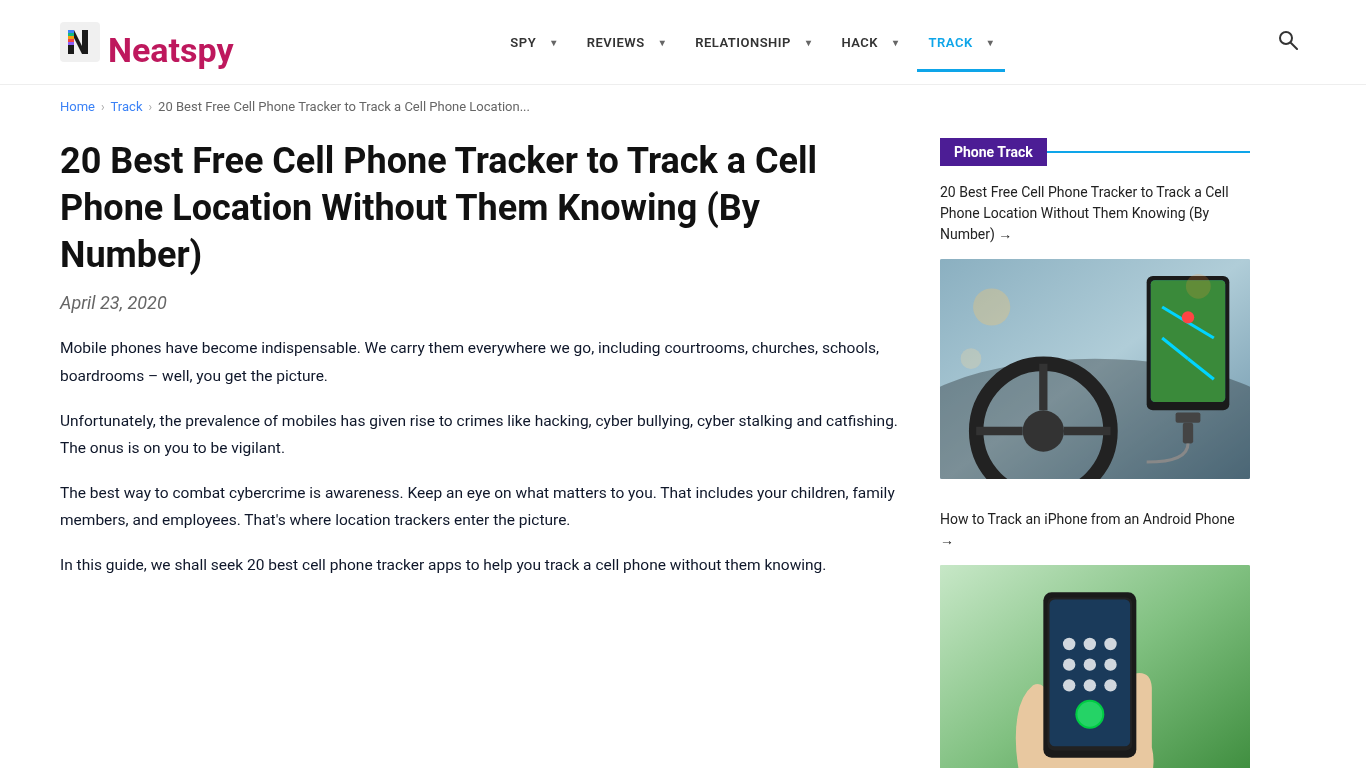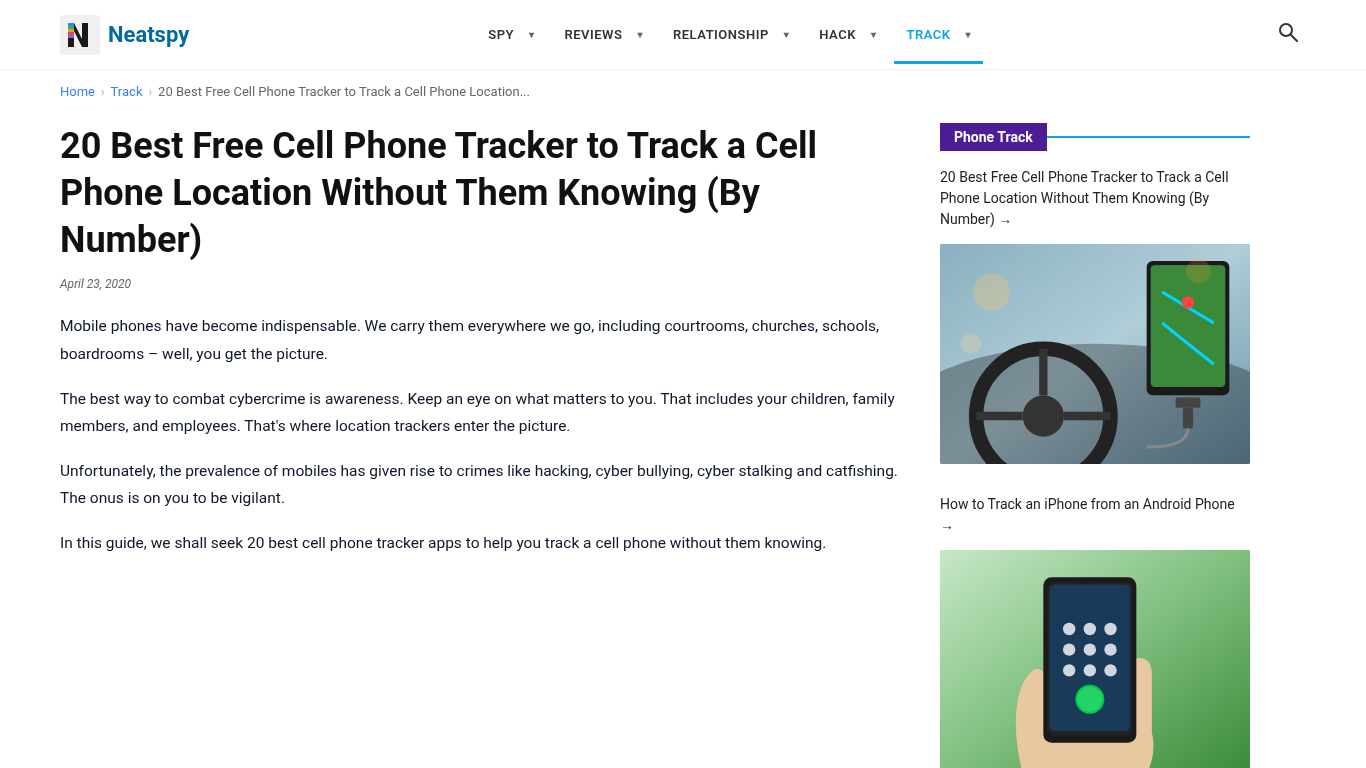--- a/index.html
+++ b/index.html
@@ -2,21 +2,21 @@
 <html><head>
   <meta charset="utf-8">
   <style>
     * { box-sizing: border-box; margin: 0; padding: 0; }
     body { font-family: -apple-system, BlinkMacSystemFont, 'Segoe UI', Roboto, sans-serif; background: #fff; color: #222; font-size: 16px; }
 
     
     .header { display: flex; align-items: center; justify-content: space-between; padding: 14px 60px; border-bottom: 1px solid #eee; }
     .logo { display: flex; align-items: center; gap: 8px; text-decoration: none; }
     .logo-icon { width: 40px; height: 40px; }
-    .logo-text { font-size: 22px; font-weight: 700; color: #0369a1; }
+    .logo-text { font-size: 34px; font-weight: 700; color: #be185d; margin-top: 16px; }
 
     
     nav { display: flex; align-items: center; gap: 6px; }
     .nav-item { display: flex; align-items: center; gap: 15px; padding: 8px 12px; font-size: 13px; font-weight: 600; letter-spacing: 0.5px; color: #333; text-transform: uppercase; cursor: pointer; text-decoration: none; position: relative; }
     .nav-item.active { color: #0ea5e9; }
     .nav-item.active::after { content: ''; position: absolute; bottom: -14px; left: 0; right: 0; height: 3px; background: #0ea5e9; }
     .nav-chevron { font-size: 10px; color: #666; }
     .search-icon-btn { background: none; border: none; cursor: pointer; padding: 8px; font-size: 18px; color: #333; }
 
     
@@ -25,21 +25,21 @@
     .breadcrumb-sep { color: #aaa; font-size: 12px; }
     .breadcrumb-current { color: #666; }
 
     
     .page-layout { display: flex; gap: 40px; padding: 10px 60px 40px; max-width: 1366px; }
 
     
     .main-content { flex: 1; max-width: 840px; }
 
     .article-title { font-size: 36px; font-weight: 700; line-height: 1.3; color: #111; margin-bottom: 14px; }
-    .article-date { font-size: 12px; color: #666; margin-bottom: 22px; font-style: italic; }
+    .article-date { font-size: 18px; color: #666; margin-bottom: 22px; font-style: italic; }
     .article-body p { font-size: 15.5px; line-height: 1.75; color: #0f172a; margin-bottom: 18px; }
 
     
     .sidebar { width: 310px; flex-shrink: 0; }
     .sidebar-widget { margin-bottom: 24px; }
 
     .widget-title-bar { display: flex; align-items: center; margin-bottom: 16px; }
     .widget-title-label { background: #4c1d95; color: #fff; font-size: 14px; font-weight: 700; padding: 6px 14px; }
     .widget-title-line { flex: 1; height: 2px; background: #0ea5e9; }
 
@@ -113,22 +113,22 @@
   <span class="breadcrumb-current">20 Best Free Cell Phone Tracker to Track a Cell Phone Location...</span>
 </div>
 
 <div class="page-layout">
 
   <main class="main-content">
     <h1 class="article-title">20 Best Free Cell Phone Tracker to Track a Cell Phone Location Without Them Knowing (By Number)</h1>
     <div class="article-date">April 23, 2020</div>
     <div class="article-body">
       <p>Mobile phones have become indispensable. We carry them everywhere we go, including courtrooms, churches, schools, boardrooms – well, you get the picture.</p>
+      <p>Unfortunately, the prevalence of mobiles has given rise to crimes like hacking, cyber bullying, cyber stalking and catfishing. The onus is on you to be vigilant.</p>
       <p>The best way to combat cybercrime is awareness. Keep an eye on what matters to you. That includes your children, family members, and employees. That's where location trackers enter the picture.</p>
-      <p>Unfortunately, the prevalence of mobiles has given rise to crimes like hacking, cyber bullying, cyber stalking and catfishing. The onus is on you to be vigilant.</p>
       <p>In this guide, we shall seek 20 best cell phone tracker apps to help you track a cell phone without them knowing.</p>
     </div>
   </main>
 
   <aside class="sidebar">
     <div class="sidebar-widget">
 
       
       <div class="widget-title-bar">
         <span class="widget-title-label">Phone Track</span>

